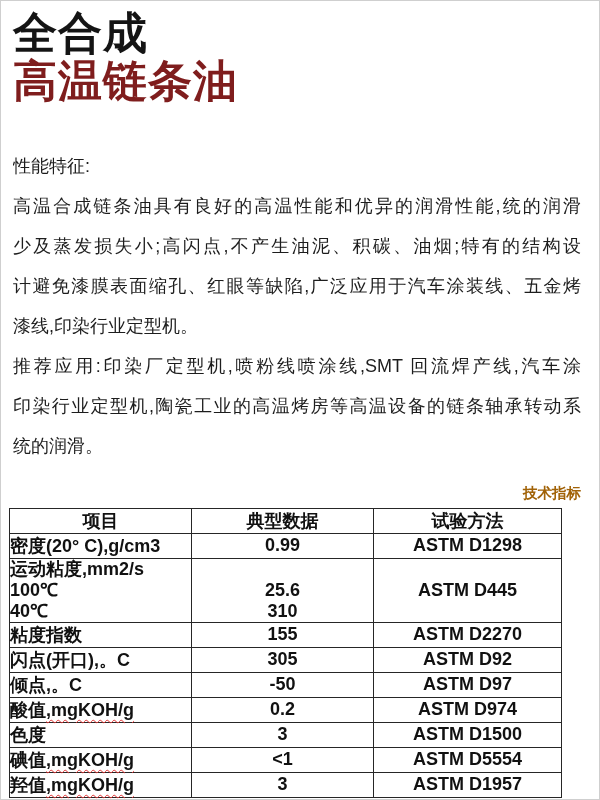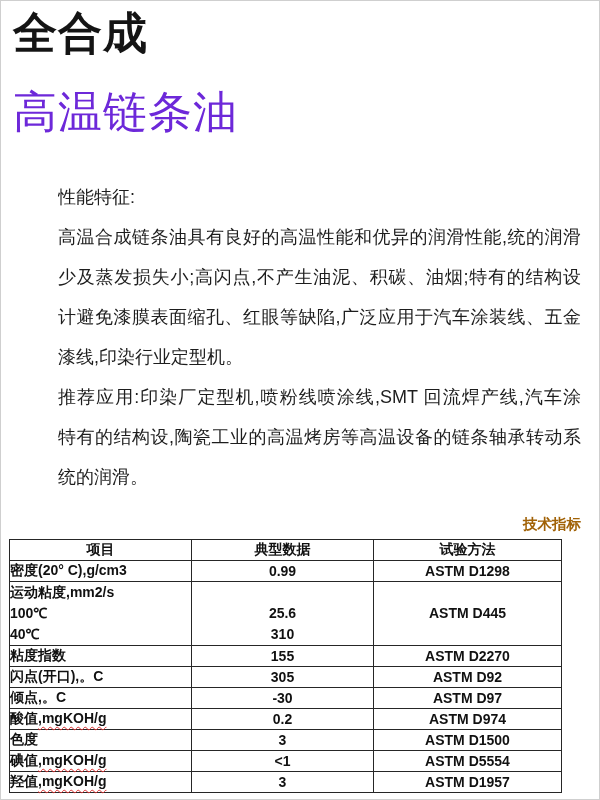--- a/index.html
+++ b/index.html
@@ -15,43 +15,42 @@
 
   .title-black {
     font-size: 44px;
     font-weight: 800;
     line-height: 1.1;
     color: #141414;
     letter-spacing: 1px;
   }
   .title-red {
     font-size: 44px;
-    font-weight: 400;
+    font-weight: 700;
     line-height: 1.1;
-    color: #6d28d9;
+    color: #7f1d1d;
     letter-spacing: 1px;
-    margin-top: 31px;
   }
 
   .textblock { margin-top: 40px; font-size: 18px; color: #1d1d1d; }
-  .pline { height: 40px; line-height: 40px; overflow: hidden; margin-left: 45px; }
+  .pline { height: 40px; line-height: 40px; overflow: hidden; }
   .pline.just { text-align: justify; text-align-last: justify; text-justify: inter-character; }
 
   .spec-label { margin-top: 18px; font-size: 14.5px; font-weight: 600; color: #a16207; text-align: right; }
 
   table.spec {
     border-collapse: collapse;
     table-layout: fixed;
     width: 552px;
     margin-top: 5px;
     margin-left: -4px;
   }
   table.spec th, table.spec td {
     border: 1.5px solid #262626;
-    font-size: 14px;
+    font-size: 18px;
     font-weight: 600;
     color: #111111;
     padding: 0;
   }
   table.spec th { height: 21px; text-align: center; font-weight: 700; }
   table.spec td { height: 21px; vertical-align: middle; }
   td.c-item { text-align: left; padding-left: 5px; margin-top: 28px; }
   td.c-val, td.c-method { text-align: center; }
   tr.vrow td { height: 63px; }
   tr.vrow td.c-item, tr.vrow td.c-val { vertical-align: top; }
@@ -72,21 +71,21 @@
   <div class="title-black">全合成</div>
   <div class="title-red">高温链条油</div>
 
   <div class="textblock">
     <div class="pline">性能特征:</div>
     <div class="pline just">高温合成链条油具有良好的高温性能和优异的润滑性能,统的润滑</div>
     <div class="pline just">少及蒸发损失小;高闪点,不产生油泥、积碳、油烟;特有的结构设</div>
     <div class="pline just">计避免漆膜表面缩孔、红眼等缺陷,广泛应用于汽车涂装线、五金烤</div>
     <div class="pline">漆线,印染行业定型机。</div>
     <div class="pline just">推荐应用:印染厂定型机,喷粉线喷涂线,SMT 回流焊产线,汽车涂</div>
-    <div class="pline just">特有的结构设,陶瓷工业的高温烤房等高温设备的链条轴承转动系</div>
+    <div class="pline just">印染行业定型机,陶瓷工业的高温烤房等高温设备的链条轴承转动系</div>
     <div class="pline">统的润滑。</div>
   </div>
 
   <div class="spec-label">技术指标</div>
 
   <table class="spec">
     <colgroup>
       <col style="width:182px">
       <col style="width:182px">
       <col style="width:188px">
@@ -122,21 +121,21 @@
         <td class="c-val">155</td>
         <td class="c-method">ASTM D2270</td>
       </tr>
       <tr>
         <td class="c-item">闪点(开口),。C</td>
         <td class="c-val">305</td>
         <td class="c-method">ASTM D92</td>
       </tr>
       <tr>
         <td class="c-item">倾点,。C</td>
-        <td class="c-val">-30</td>
+        <td class="c-val">-50</td>
         <td class="c-method">ASTM D97</td>
       </tr>
       <tr>
         <td class="c-item"><span>酸值</span><span class="wavy">,mgKOH/g</span></td>
         <td class="c-val">0.2</td>
         <td class="c-method">ASTM D974</td>
       </tr>
       <tr>
         <td class="c-item">色度</td>
         <td class="c-val">3</td>

